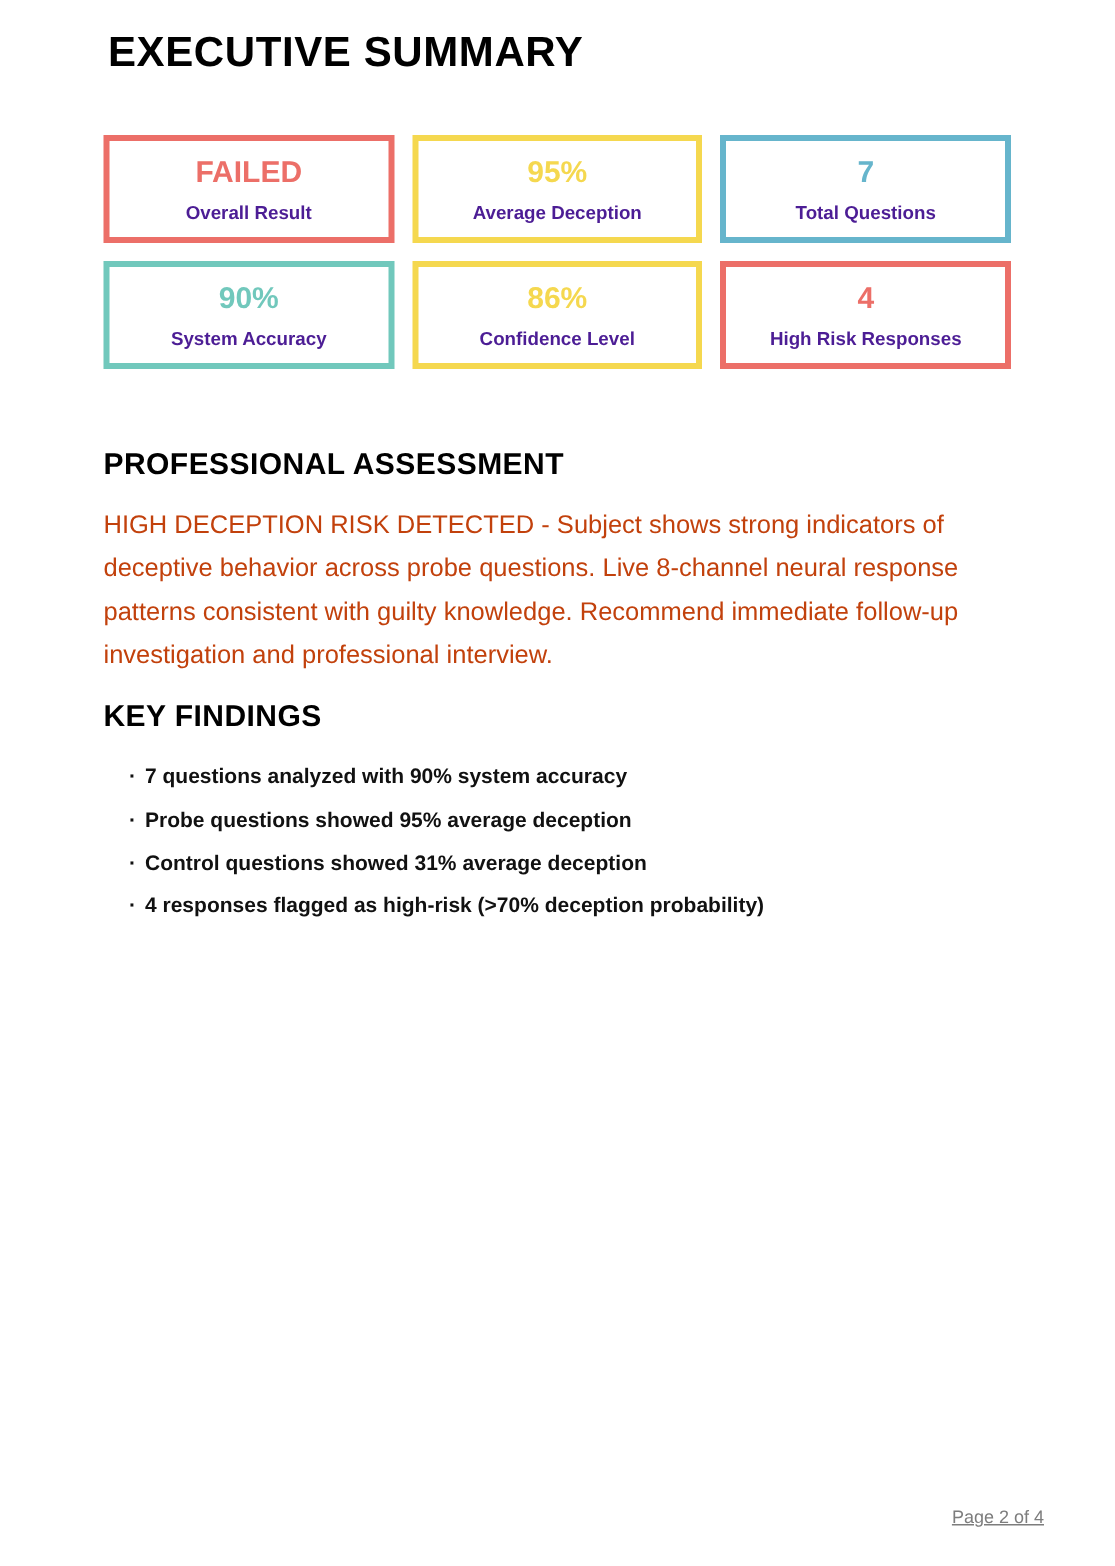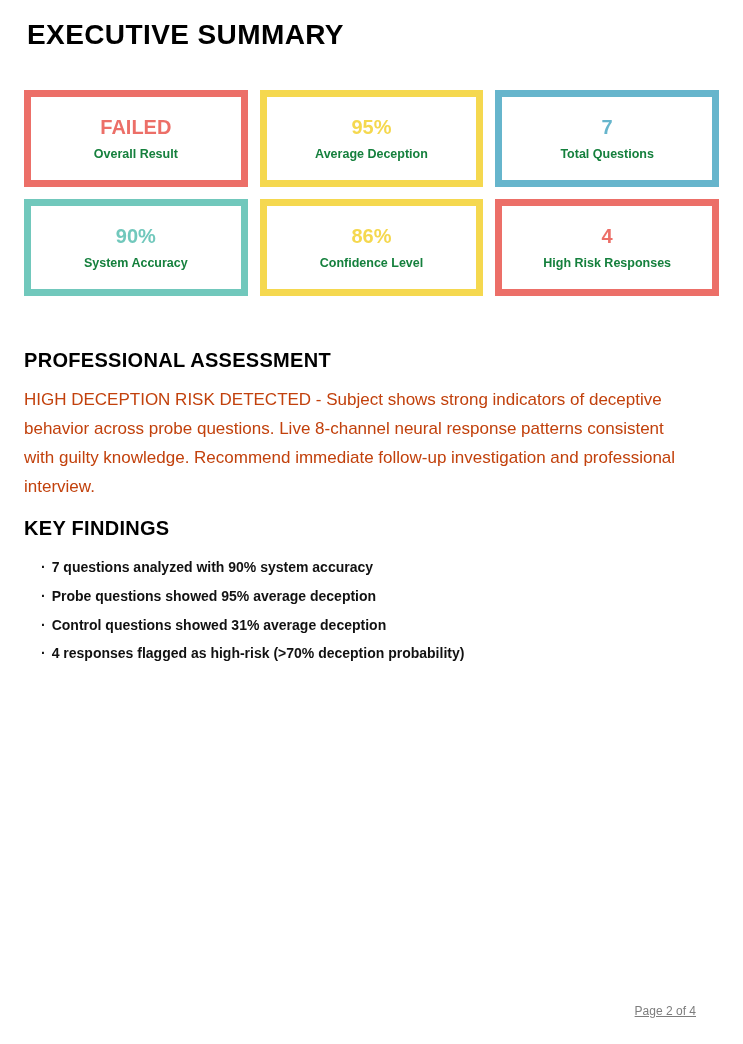--- a/index.html
+++ b/index.html
@@ -5,58 +5,58 @@
   html, body { margin: 0; padding: 0; }
   body {
     width: 743px;
     height: 1044px;
     background: #ffffff;
     font-family: "Liberation Sans", sans-serif;
     color: #000000;
     position: relative;
     overflow: hidden;
   }
-  .page { padding: 0 24px; }
+  .page { padding: 0 69px; }
 
   h1.title {
     font-size: 28px;
     font-weight: bold;
     line-height: 32px;
     margin: 0 0 0 3px;
     padding-top: 19px;
     letter-spacing: 0.4px;
   }
 
   .cards {
     display: grid;
     grid-template-columns: repeat(3, 1fr);
     gap: 12px;
     margin-top: 39px;
   }
   .card {
     box-sizing: border-box;
-    height: 97px;
-    border: 7px solid #1d4ed8;
+    height: 72px;
+    border: 4px solid #1d4ed8;
     background: #ffffff;
     display: flex;
     flex-direction: column;
     align-items: center;
     justify-content: center;
     text-align: center;
   }
   .card .value {
     font-size: 20px;
     font-weight: bold;
     line-height: 22px;
   }
   .card .label {
     font-size: 12.5px;
     font-weight: bold;
     margin-top: 9px;
-    color: #15803d;
+    color: #4c1d95;
   }
 
   h2.section {
     font-size: 20px;
     font-weight: bold;
     line-height: 23px;
     margin: 0;
     letter-spacing: 0.3px;
   }
   #pa-heading { margin-top: 53px; }

